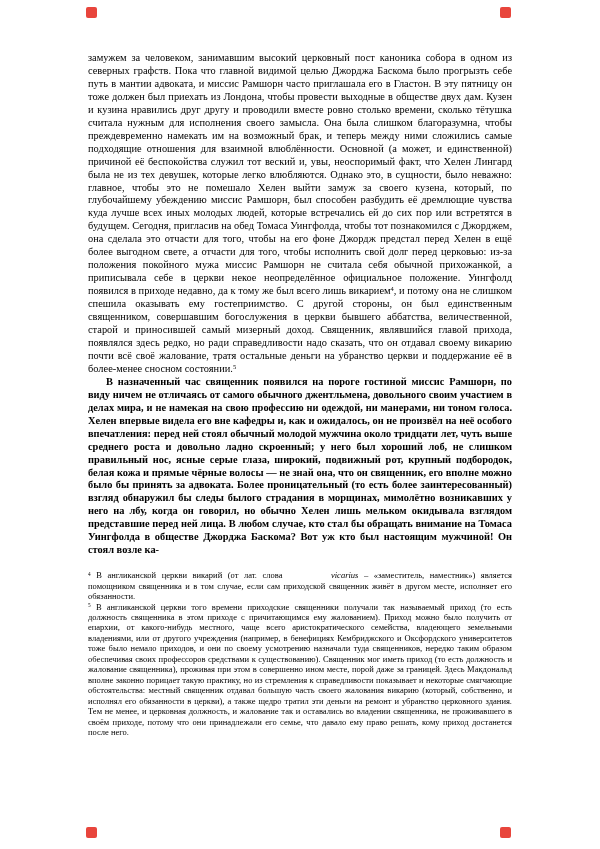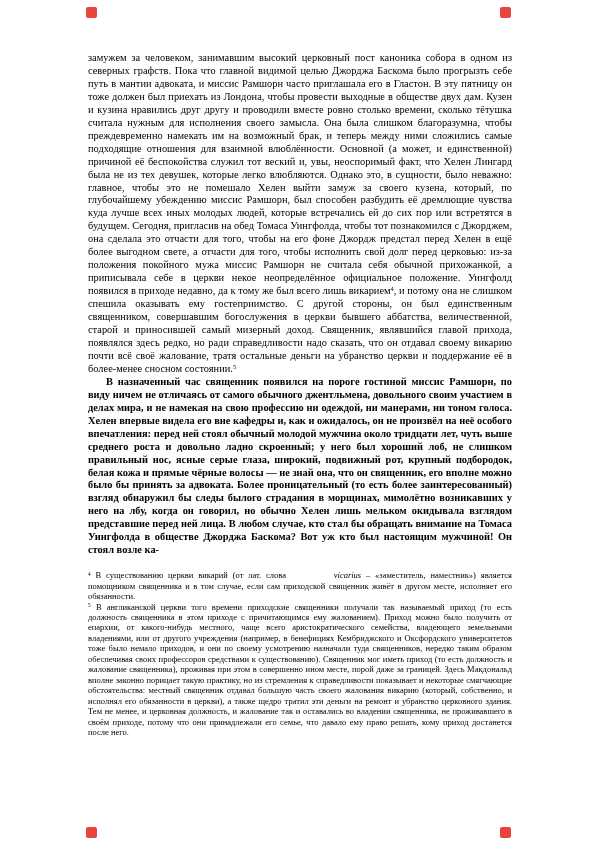--- a/index.html
+++ b/index.html
@@ -58,17 +58,17 @@
   <div class="corner tr" style="background: rgb(232, 69, 60);"></div>
   <div class="corner bl" style="background: rgb(232, 69, 60);"></div>
   <div class="corner br" style="background: rgb(232, 69, 60);"></div>
 
   <div class="content">
     <div>
         <p class="para"><span>замужем за человеком, занимавшим высокий церковный пост каноника собора в одном из северных графств. Пока что главной видимой целью Джорджа Баскома было прогрызть себе путь в мантии адвоката, и миссис Рамшорн часто приглашала его в Гластон. В эту пятницу он тоже должен был приехать из Лондона, чтобы провести выходные в обществе двух дам. Кузен и кузина нравились друг другу и проводили вместе ровно столько времени, сколько тётушка считала нужным для исполнения своего замысла. Она была слишком благоразумна, чтобы преждевременно намекать им на возможный брак, и теперь между ними сложились самые подходящие отношения для взаимной влюблённости. Основной (а может, и единственной) причиной её беспокойства служил тот веский и, увы, неоспоримый факт, что Хелен Лингард была не из тех девушек, которые легко влюбляются. Однако это, в сущности, было неважно: главное, чтобы это не помешало Хелен выйти замуж за своего кузена, который, по глубочайшему убеждению миссис Рамшорн, был способен разбудить её дремлющие чувства куда лучше всех иных молодых людей, которые встречались ей до сих пор или встретятся в будущем. Сегодня, пригласив на обед Томаса Уингфолда, чтобы тот познакомился с Джорджем, она сделала это отчасти для того, чтобы на его фоне Джордж предстал перед Хелен в ещё более выгодном свете, а отчасти для того, чтобы исполнить свой долг перед церковью: из-за положения покойного мужа миссис Рамшорн не считала себя обычной прихожанкой, а приписывала себе в церкви некое неопределённое официальное положение. Уингфолд появился в приходе недавно, да к тому же был всего лишь викарием</span><sup>4</sup><span>, и потому она не слишком спешила оказывать ему гостеприимство. С другой стороны, он был единственным священником, совершавшим богослужения в церкви бывшего аббатства, величественной, старой и приносившей самый мизерный доход. Священник, являвшийся главой прихода, появлялся здесь редко, но ради справедливости надо сказать, что он отдавал своему викарию почти всё своё жалование, тратя остальные деньги на убранство церкви и поддержание её в более-менее сносном состоянии.</span><sup>5</sup></p>
         <p class="para indent"><span>В назначенный час священник появился на пороге гостиной миссис Рамшорн, по виду ничем не отличаясь от самого обычного джентльмена, довольного своим участием в делах мира, и не намекая на свою профессию ни одеждой, ни манерами, ни тоном голоса. Хелен впервые видела его вне кафедры и, как и ожидалось, он не произвёл на неё особого впечатления: перед ней стоял обычный молодой мужчина около тридцати лет, чуть выше среднего роста и довольно ладно скроенный; у него был хороший лоб, не слишком правильный нос, ясные серые глаза, широкий, подвижный рот, крупный подбородок, белая кожа и прямые чёрные волосы — не знай она, что он священник, его вполне можно было бы принять за адвоката. Более проницательный (то есть более заинтересованный) взгляд обнаружил бы следы былого страдания в морщинах, мимолётно возникавших у него на лбу, когда он говорил, но обычно Хелен лишь мельком окидывала взглядом представшие перед ней лица. В любом случае, кто стал бы обращать внимание на Томаса Уингфолда в обществе Джорджа Баскома? Вот уж кто был настоящим мужчиной! Он стоял возле ка-</span></p>
       </div>
     <div class="footnotes">
-        <p class="footnote"><sup>4</sup> <span>В существованию церкви викарий (от лат. слова </span><span class="italic">vicarius</span><span> – «заместитель, наместник») является помощником священника и в том случае, если сам приходской священник живёт в другом месте, исполняет его обязанности.</span></p>
+        <p class="footnote"><sup>4</sup> <span>В англиканской церкви викарий (от лат. слова </span><span class="italic">vicarius</span><span> – «заместитель, наместник») является помощником священника и в том случае, если сам приходской священник живёт в другом месте, исполняет его обязанности.</span></p>
         <p class="footnote"><sup>5</sup> <span>В англиканской церкви того времени приходские священники получали так называемый приход (то есть должность священника в этом приходе с причитающимся ему жалованием). Приход можно было получить от епархии, от какого-нибудь местного, чаще всего аристократического семейства, владеющего земельными владениями, или от другого учреждения (например, в бенефициях Кембриджского и Оксфордского университетов тоже было немало приходов, и они по своему усмотрению назначали туда священников, нередко таким образом обеспечивая своих профессоров средствами к существованию). Священник мог иметь приход (то есть должность и жалование священника), проживая при этом в совершенно ином месте, порой даже за границей. Здесь Макдональд вполне законно порицает такую практику, но из стремления к справедливости показывает и некоторые смягчающие обстоятельства: местный священник отдавал большую часть своего жалования викарию (который, собственно, и исполнял его обязанности в церкви), а также щедро тратил эти деньги на ремонт и убранство церковного здания. Тем не менее, и церковная должность, и жалование так и оставались во владении священника, не проживавшего в своём приходе, потому что они принадлежали его семье, что давало ему право решать, кому приход достанется после него.</span></p>
       </div>
   </div>
 </div>
 
 </body></html>

